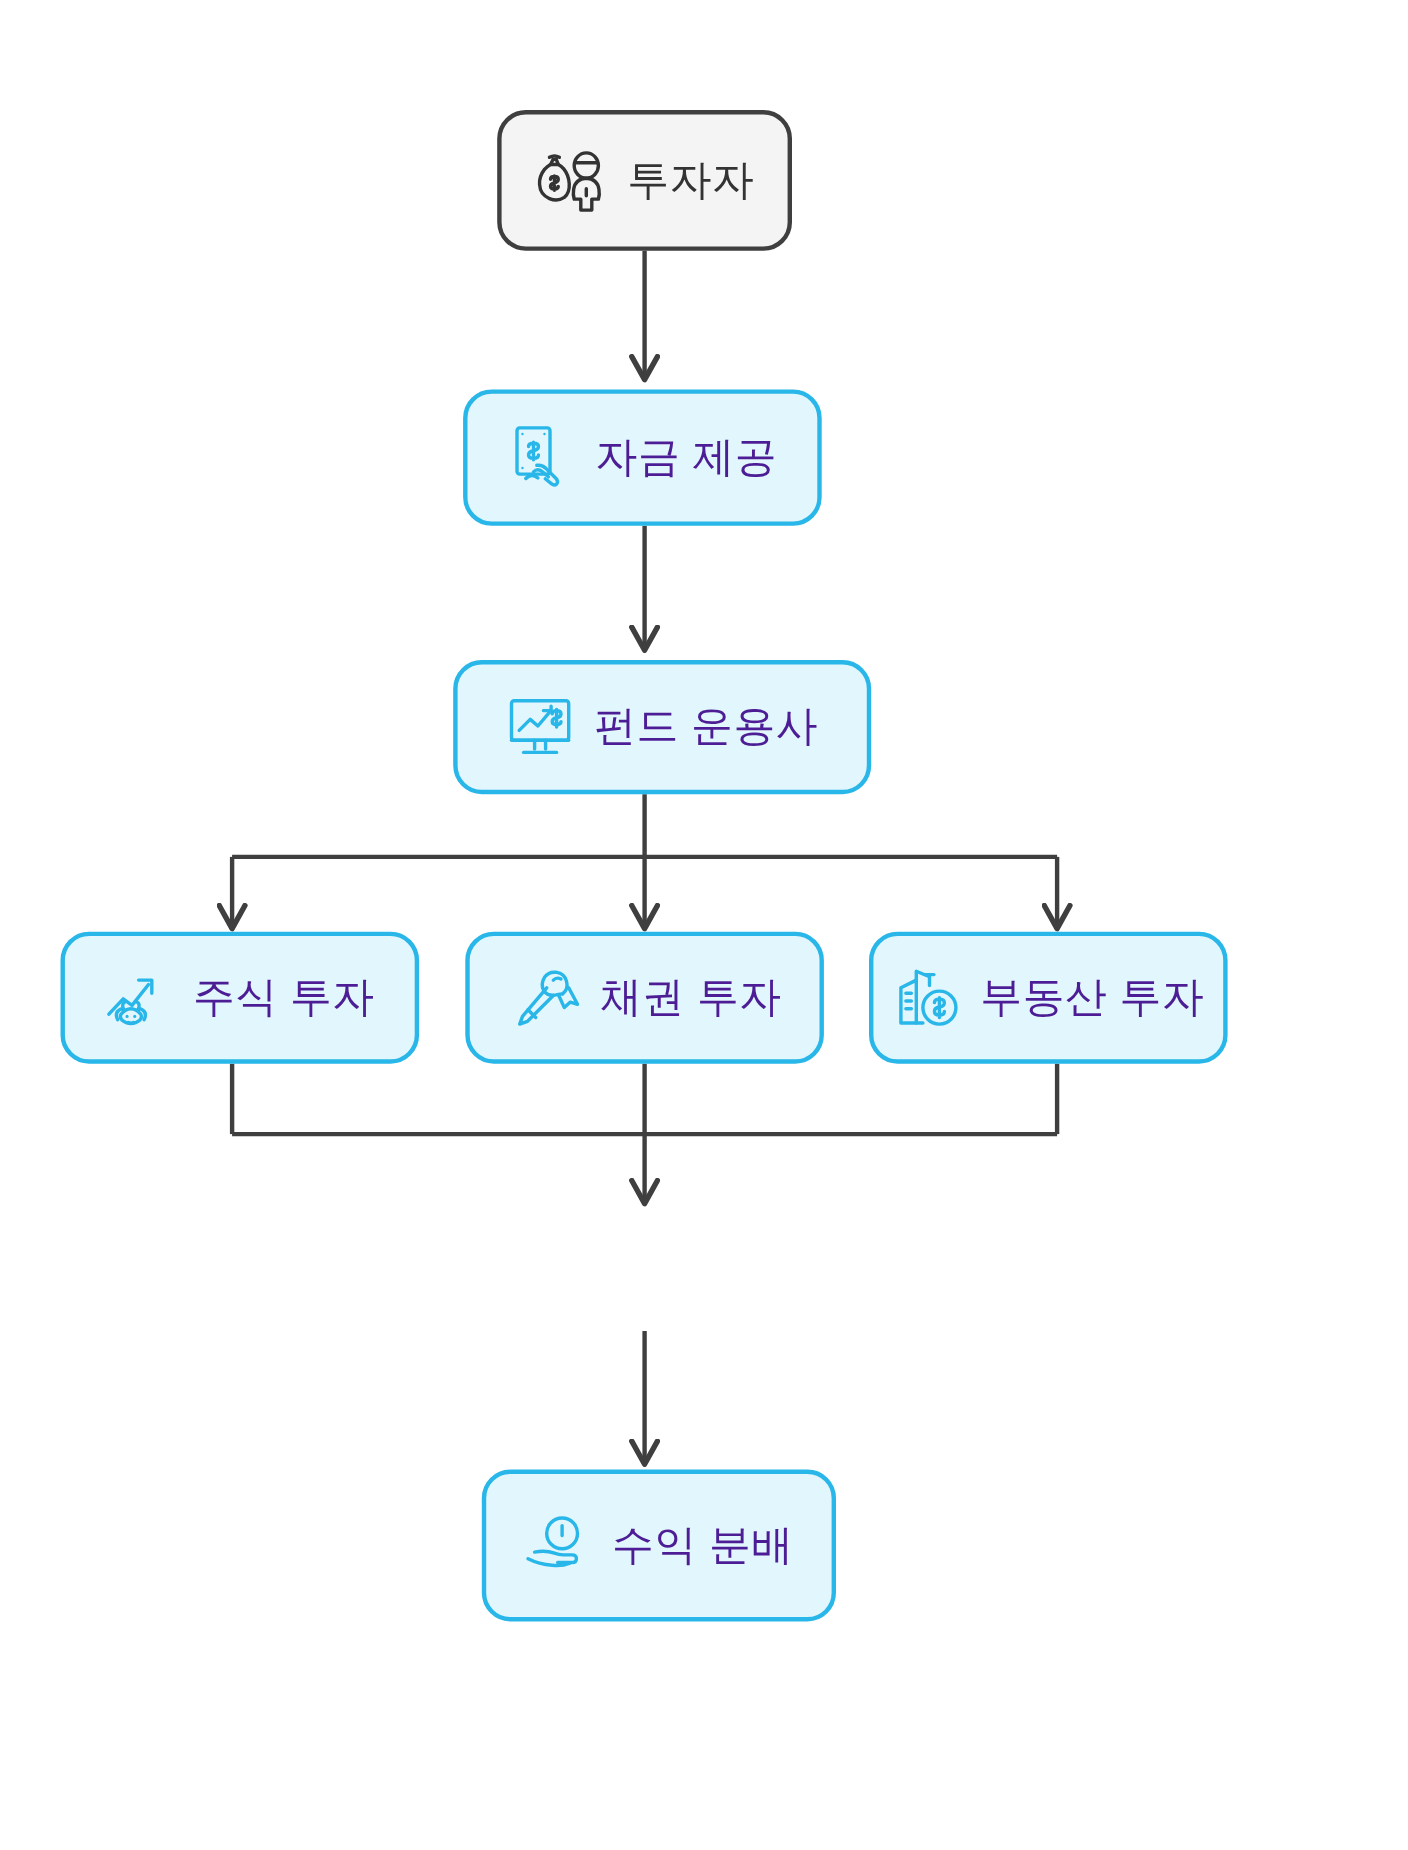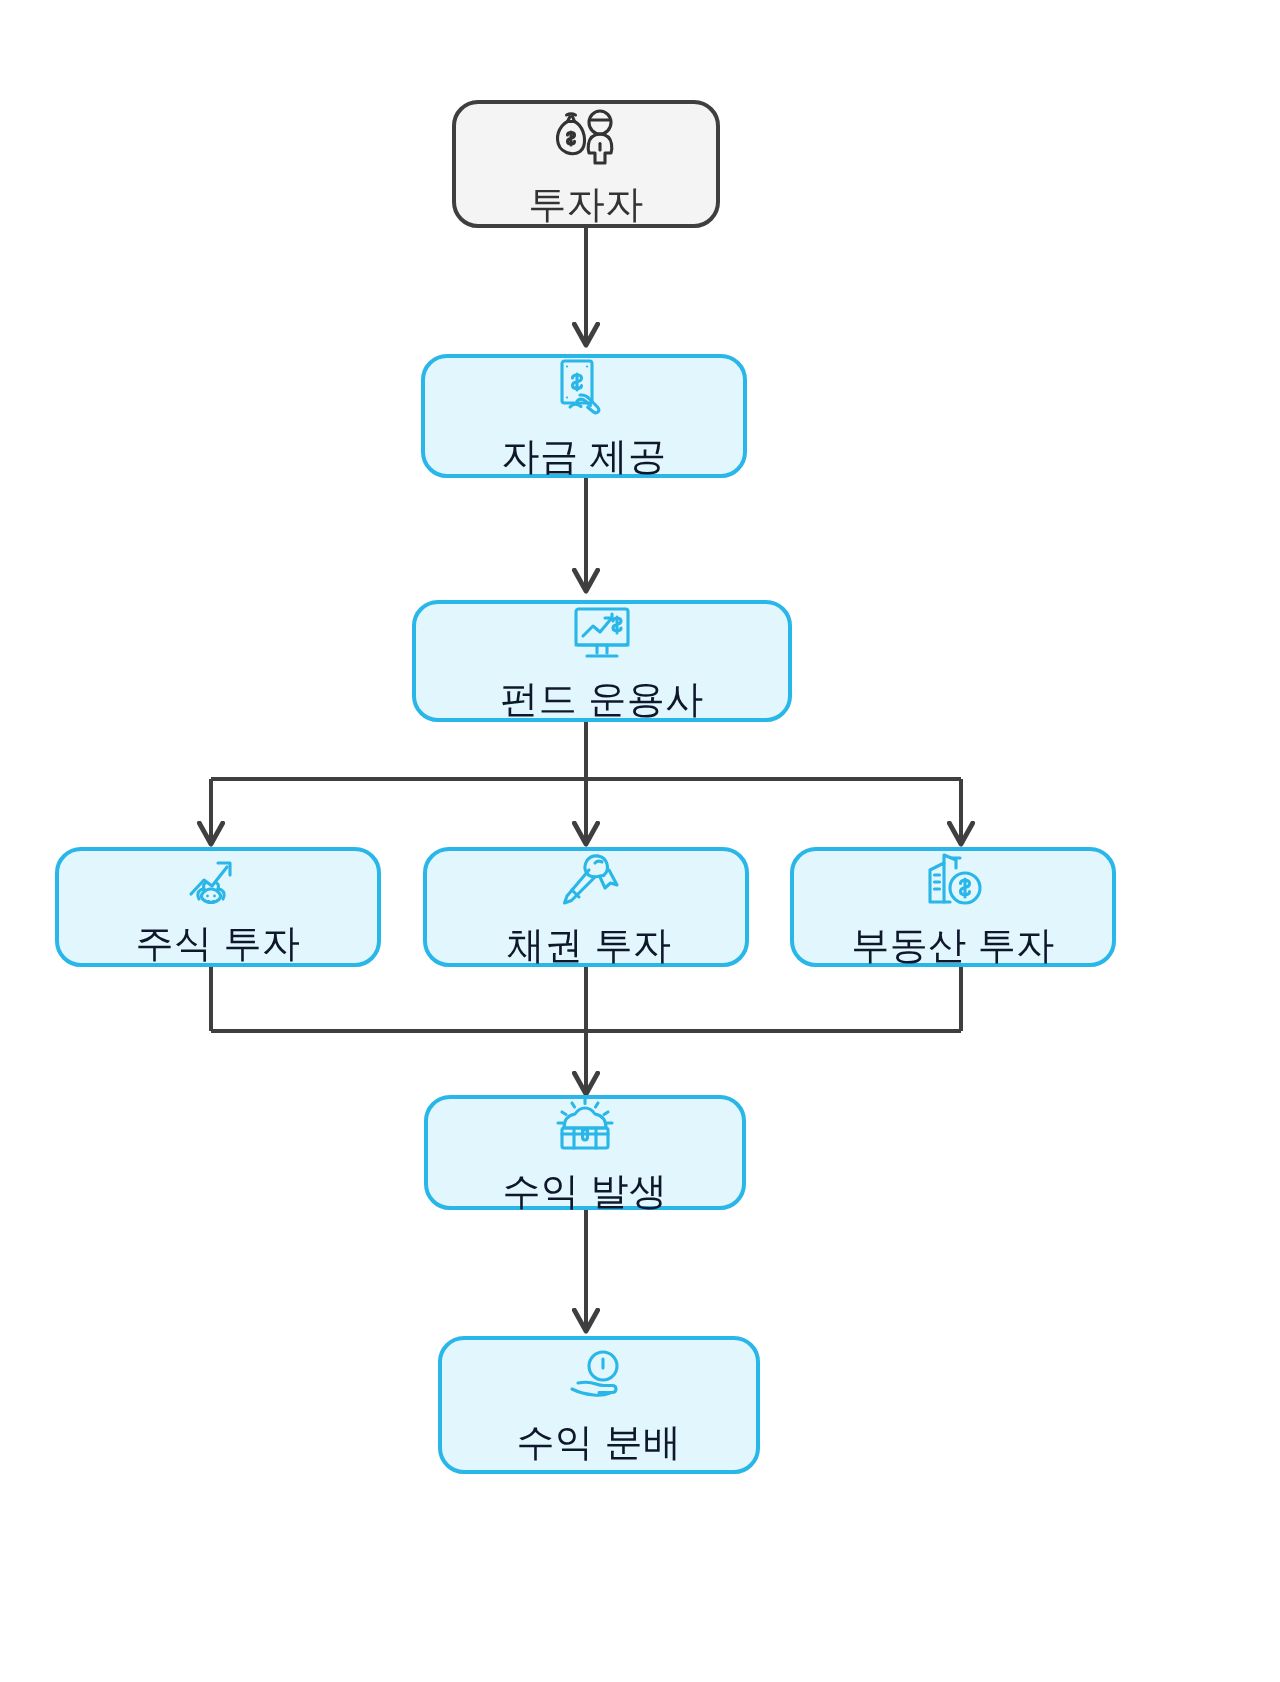--- a/index.html
+++ b/index.html
@@ -30,21 +30,20 @@
     position: absolute;
     box-sizing: border-box;
     display: flex;
     align-items: center;
     justify-content: center;
     gap: 18px;
     border-radius: 26px;
     border-style: solid;
     padding: 0 26px;
     z-index: 2;
-    flex-direction: column;
   }
   .node .icon {
     flex: 0 0 auto;
     display: flex;
     align-items: center;
     justify-content: center;
     line-height: 0;
   }
   .node .label {
     white-space: nowrap;
@@ -59,21 +58,21 @@
     border-color: #3f3f3f;
     border-width: 4px;
   }
   .node.start .label { color: #333333; }
   
   .node.step {
     background: #e2f6fd;
     border-color: #29b6e8;
     border-width: 4px;
   }
-  .node.step .label { color: #0f172a; text-align: center; }
+  .node.step .label { color: #4c1d95; text-align: center; }
 </style>
 </head>
 <body>
 
 <div id="canvas">
 
   <svg id="edges" viewBox="0 0 1280 1682" xmlns="http://www.w3.org/2000/svg">
     <defs>
       <marker id="arrow" viewBox="0 0 12 12" refX="9.5" refY="6" markerWidth="7" markerHeight="7" orient="auto-start-reverse">
         <path d="M 1 1 L 10 6 L 1 11" fill="none" stroke="#3f3f3f" stroke-width="2.1" stroke-linecap="round" stroke-linejoin="round"></path>
@@ -187,33 +186,20 @@
         <path d="M30 8 h8"></path>
         <path d="M12.5 25 h5 M12.5 32 h5 M12.5 39 h5"></path>
         <path d="M22 52 h6"></path>
         <circle cx="43" cy="38" r="15"></circle>
         <path d="M43 29 v18 M38.5 33.5 q0 -3.2 4.5 -3.2 q4.5 0 4.5 3.2 q0 3.2 -4.5 4 q-4.5 0.8 -4.5 4 q0 3.2 4.5 3.2 q4.5 0 4.5 -3.2"></path>
       </svg>
     </span>
     <span class="label">부동산 투자</span>
   </div>
 
-  <div class="node step" style="left:424px; top:1095px; width:322px; height:115px;">
-    <span class="icon">
-      <svg width="62" height="58" viewBox="0 0 62 58" fill="none" stroke="#29b6e8" stroke-width="3.1" stroke-linecap="round" stroke-linejoin="round">
-        <path d="M31 3 v4.5 M18 7 l2.5 4 M44 7 l-2.5 4 M8 16 l4 2.5 M54 16 l-4 2.5 M4 27 h4.5 M58 27 h-4.5"></path>
-        <path d="M10 32 q0 -12 11 -14 q4 -6 10 -6 q6 0 10 6 q11 2 11 14 Z"></path>
-        <rect x="8" y="32" width="46" height="20" rx="2"></rect>
-        <path d="M8 38 h46"></path>
-        <path d="M20 32 v20 M42 32 v20"></path>
-        <path d="M28.5 34 h5 v7 q0 3 -2.5 3 q-2.5 0 -2.5 -3 Z"></path>
-      </svg>
-    </span>
-    <span class="label">수익 발생</span>
-  </div>
 
   <div class="node step" style="left:424px; top:1336px; width:322px; height:138px;margin-left:14px;">
     <span class="icon">
       <svg width="62" height="56" viewBox="0 0 62 56" fill="none" stroke="#29b6e8" stroke-width="3.1" stroke-linecap="round" stroke-linejoin="round">
         <circle cx="35" cy="17" r="14"></circle>
         <path d="M35 10 v9"></path>
         <path d="M10 34 q10 -2 18 1 q4 1.5 8 1.5 h8 q4 0 4 3.5 q0 3.5 -4 3.5 h-13"></path>
         <path d="M4 40 q10 5 22 6 q9 1 16 -2"></path>
       </svg>
     </span>

